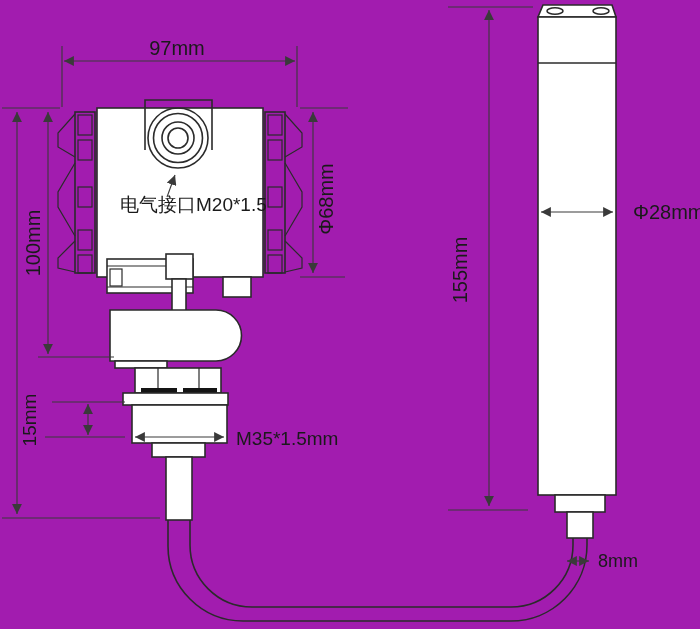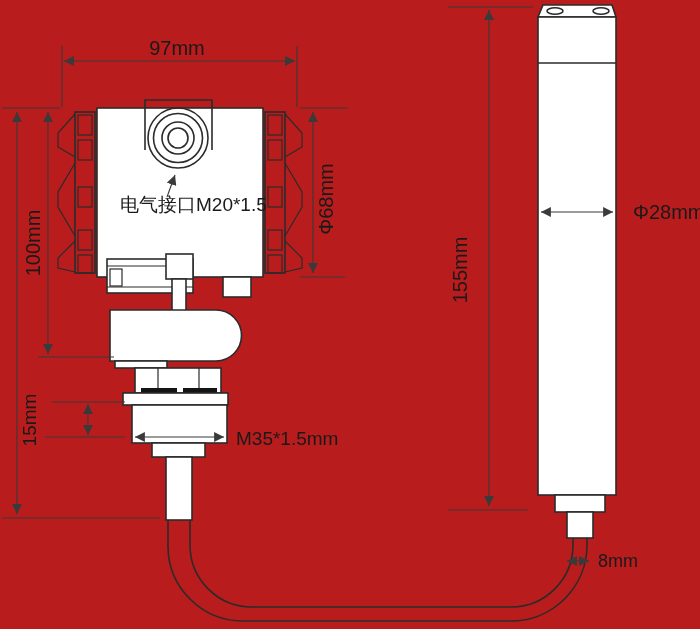--- a/index.html
+++ b/index.html
@@ -1,16 +1,16 @@
 <!DOCTYPE html>
 <html><head>
 <meta charset="utf-8">
 <style>
   html,body{margin:0;padding:0;background:#ffffff;}
-  .stage{position:relative;width:700px;height:629px;background:#b91c1c;overflow:hidden;}
+  .stage{position:relative;width:700px;height:629px;background:#a21caf;overflow:hidden;}
   svg{display:block;}
   .part{fill:none;stroke:#2b2b2b;stroke-width:1.6;stroke-linejoin:miter;}
   .partf{fill:#ffffff;stroke:#2b2b2b;stroke-width:1.6;stroke-linejoin:miter;}
   .thin{fill:none;stroke:#2b2b2b;stroke-width:1.2;}
   .seal{fill:#141414;stroke:none;}
   .dim{fill:none;stroke:#3a3a3a;stroke-width:1.1;}
   .ext{fill:none;stroke:#3a3a3a;stroke-width:1.1;}
   text{fill:#1a1a1a;font-family:"Liberation Sans","DejaVu Sans",sans-serif;font-weight:500;}
   .t20{font-size:20px;}
   .t19{font-size:19px;}

